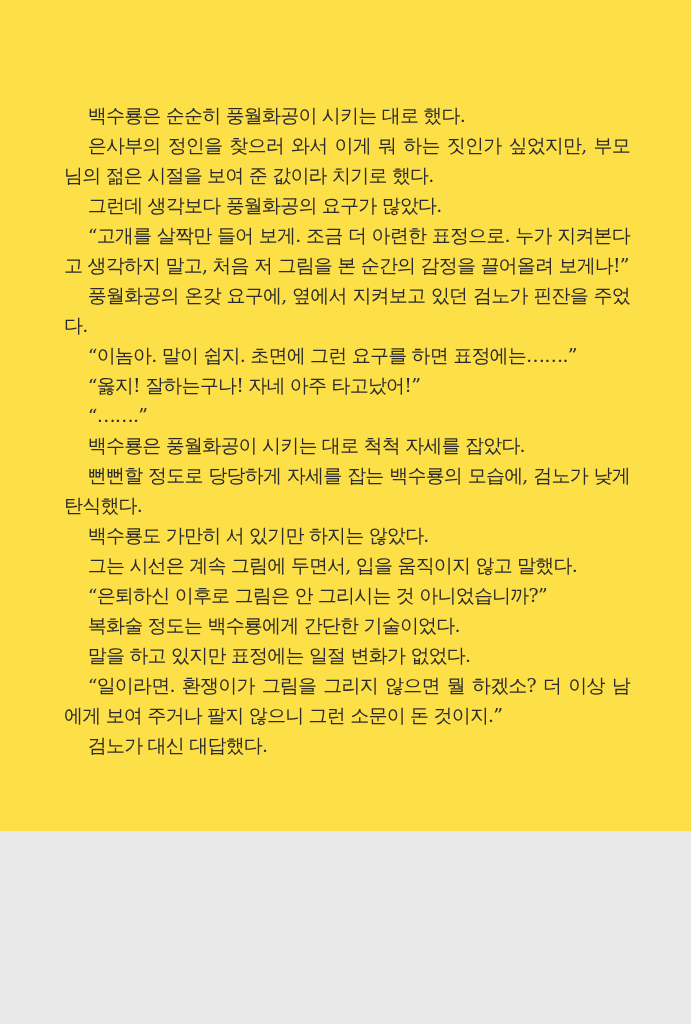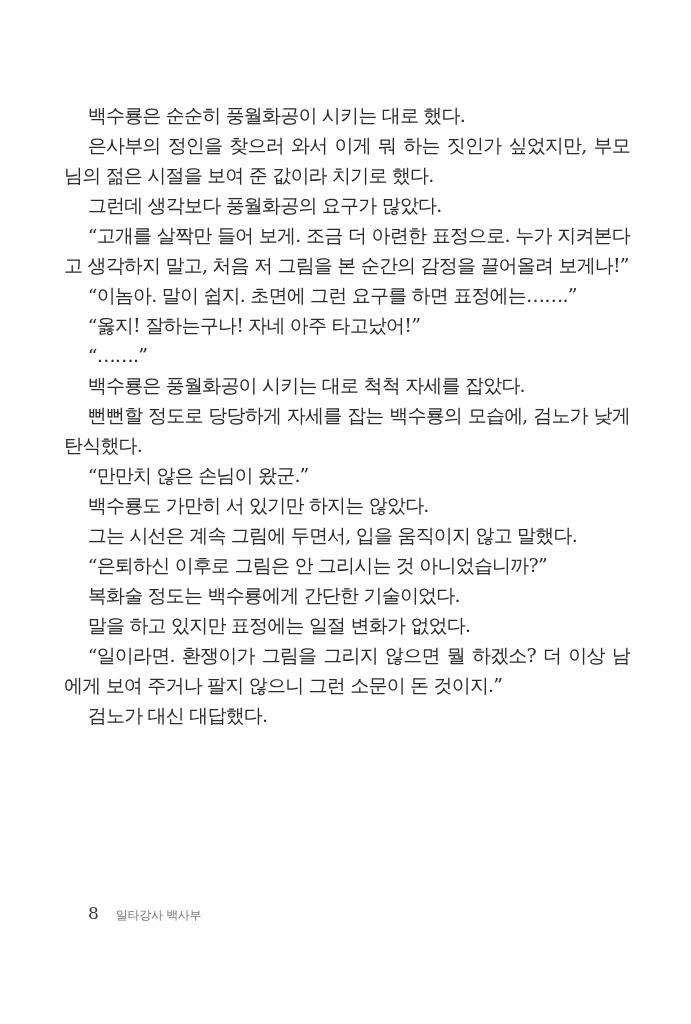--- a/index.html
+++ b/index.html
@@ -6,23 +6,23 @@
     margin: 0;
     padding: 0;
   }
   body {
     font-family: "DejaVu Serif", "Liberation Serif", serif;
     background: #e9e9e9;
   }
   .page {
     position: relative;
     width: 691px;
-    height: 1024px;
+    height: 831px;
     margin: 0 auto;
-    background: #ffffff;
+    background: #fde047;
     overflow: hidden;
   }
   .body-text {
     position: absolute;
     left: 64px;
     top: 100px;
     width: 566px;
     font-size: 19px;
     line-height: 30px;
     color: #2b2b2b;
@@ -57,26 +57,26 @@
 </head>
 <body>
 
 <div class="page">
 
   <div class="body-text">
       <p class="para">백수룡은 순순히 풍월화공이 시키는 대로 했다.</p>
       <p class="para">은사부의 정인을 찾으러 와서 이게 뭐 하는 짓인가 싶었지만, 부모님의 젊은 시절을 보여 준 값이라 치기로 했다.</p>
       <p class="para">그런데 생각보다 풍월화공의 요구가 많았다.</p>
       <p class="para">“고개를 살짝만 들어 보게. 조금 더 아련한 표정으로. 누가 지켜본다고 생각하지 말고, 처음 저 그림을 본 순간의 감정을 끌어올려 보게나!”</p>
+      <p class="para">풍월화공의 온갖 요구에, 옆에서 지켜보고 있던 검노가 핀잔을 주었다.</p>
       <p class="para">“이놈아. 말이 쉽지. 초면에 그런 요구를 하면 표정에는…….”</p>
       <p class="para">“옳지! 잘하는구나! 자네 아주 타고났어!”</p>
       <p class="para">“…….”</p>
       <p class="para">백수룡은 풍월화공이 시키는 대로 척척 자세를 잡았다.</p>
       <p class="para">뻔뻔할 정도로 당당하게 자세를 잡는 백수룡의 모습에, 검노가 낮게 탄식했다.</p>
-      <p class="para">“만만치 않은 손님이 왔군.”</p>
       <p class="para">백수룡도 가만히 서 있기만 하지는 않았다.</p>
       <p class="para">그는 시선은 계속 그림에 두면서, 입을 움직이지 않고 말했다.</p>
       <p class="para">“은퇴하신 이후로 그림은 안 그리시는 것 아니었습니까?”</p>
       <p class="para">복화술 정도는 백수룡에게 간단한 기술이었다.</p>
       <p class="para">말을 하고 있지만 표정에는 일절 변화가 없었다.</p>
       <p class="para">“일이라면. 환쟁이가 그림을 그리지 않으면 뭘 하겠소? 더 이상 남에게 보여 주거나 팔지 않으니 그런 소문이 돈 것이지.”</p>
       <p class="para">검노가 대신 대답했다.</p>
     </div>
 
   <div class="footer">

